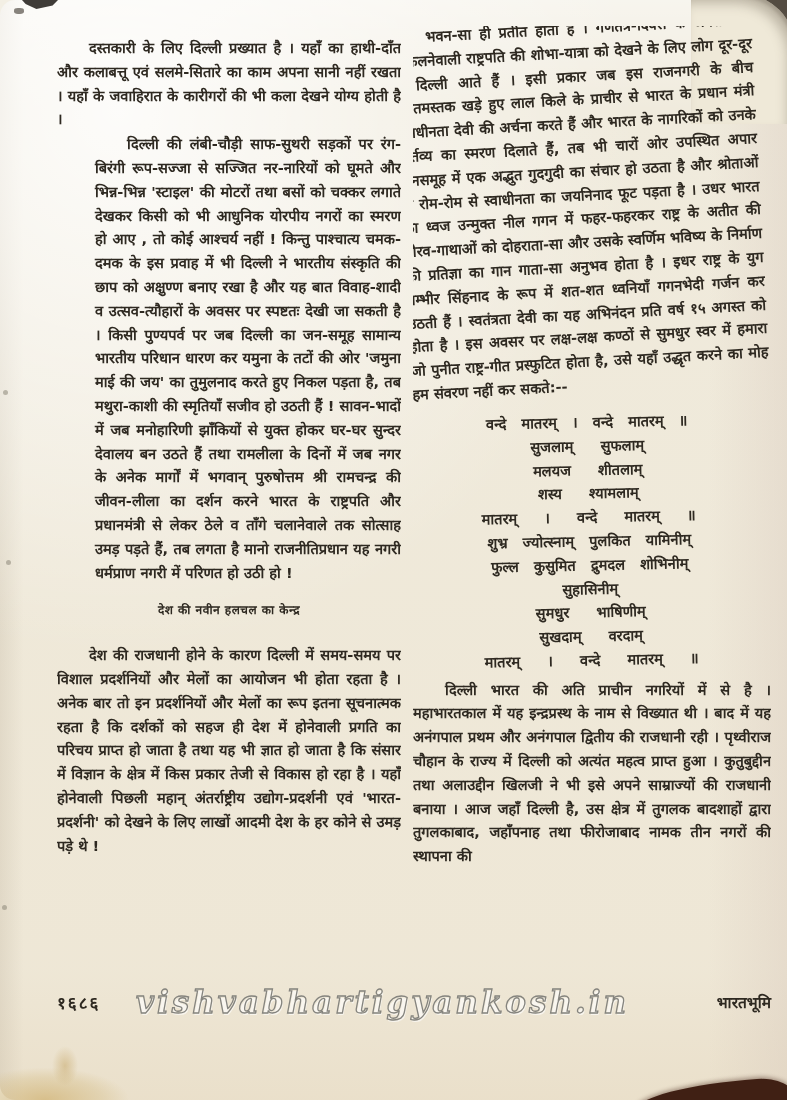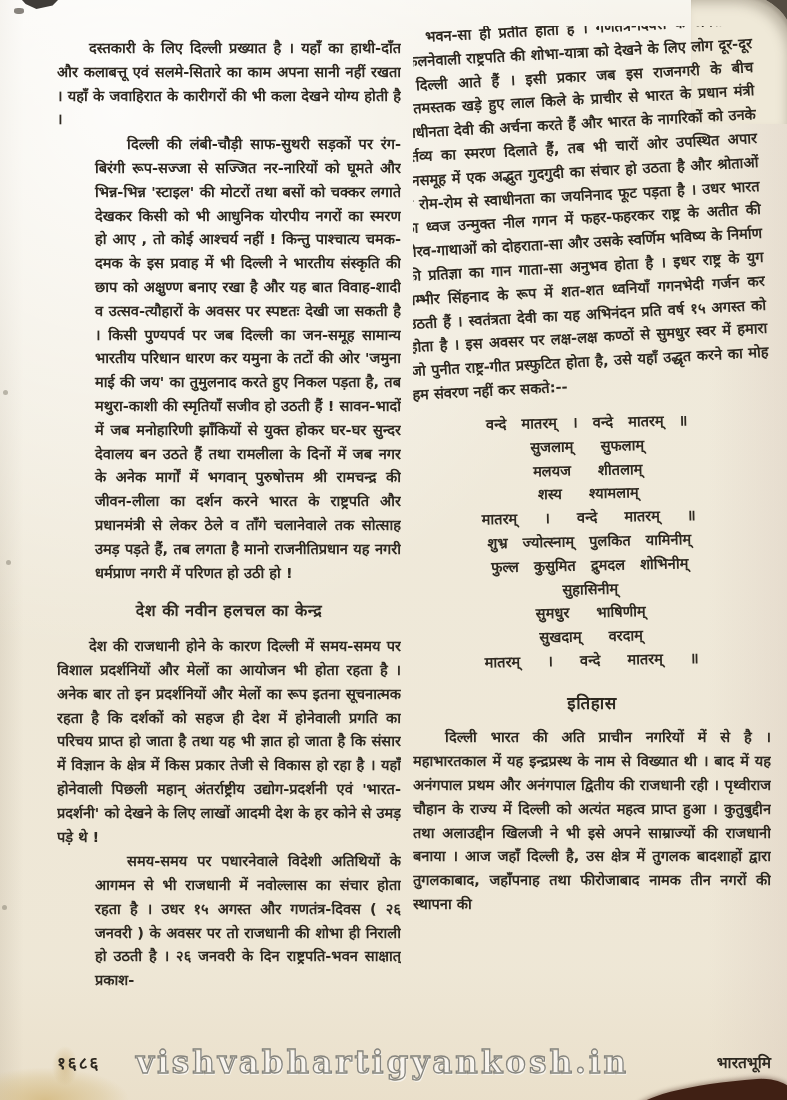--- a/index.html
+++ b/index.html
@@ -8,20 +8,21 @@
     font-family:"DejaVu Sans",sans-serif;
     background:#f3efe4;
   }
   .scan{
     position:absolute;inset:0;
     background:
       radial-gradient(120% 90% at 15% 10%, rgba(255,255,255,.85) 0%, rgba(255,255,255,0) 55%),
       linear-gradient(to right, rgba(190,178,158,.28) 0%, rgba(255,255,255,0) 3%, rgba(255,255,255,0) 90%, rgba(214,198,186,.35) 100%),
       linear-gradient(to bottom, rgba(255,255,255,.5) 0%, rgba(255,255,255,0) 10%, rgba(236,226,205,.45) 88%, rgba(230,216,190,.6) 100%),
       #f0ebdd;
+    border-radius: 15px;
   }
   
   .corner-dark{
     position:absolute;top:0;right:0;width:96px;height:118px;
     background:linear-gradient(205deg,#544c42 8%,#7c7466 38%,#a49b8d 62%,#c2b9a9 78%);
     clip-path:polygon(30% 0,100% 0,100% 92%);
   }
   .corner-curl{
     position:absolute;top:-6px;right:-8px;width:104px;height:130px;
     background:#efe9d8;
@@ -48,40 +49,40 @@
     position:absolute;
     color:#2e2921;
     font-size:14.6px;line-height:23.8px;font-weight:600;
     text-align:justify;
   }
   .col-left{left:57px;top:36px;width:344px;height:984px;overflow:hidden;}
   .col-right{left:413px;top:26px;width:358px;height:994px;overflow:hidden;}
   .para{margin:0;text-indent:2.2em;}
   .para + .para{margin-top:1px;margin-left:38px;}
   .heading{
-    margin:15px 0 11px;text-align:center;text-indent:0;
-    font-size:16px;font-weight:700;letter-spacing:.5px;
+    margin:15px 0 20px;text-align:center;text-indent:0;
+    font-size:12px;font-weight:700;letter-spacing:.5px;
   }
   .heading-hist{margin:16px 0 10px;font-size:17px;}
   .tilt-a{transform:rotate(-3.1deg);transform-origin:0 100%;}
   .tilt-b{transform:rotate(-1.2deg);transform-origin:0 100%;}
   .verse{margin:7px 0 2px;}
   .verse-line{text-align:center;text-indent:0;margin:0;word-spacing:10px;}
   .verse-line.wide{word-spacing:22px;}
 
   
   .footer{
-    position:absolute;left:57px;top:1038px;width:714px;height:48px;
+    position:absolute;left:57px;top:978px;width:714px;height:48px;
     display:flex;align-items:center;justify-content:space-between;
     color:#2e2921;
   }
   .page-number{font-size:17px;font-weight:700;letter-spacing:2px;}
   .watermark{
     font-family:"DejaVu Serif",serif;
-    font-weight:700;
+    font-style:italic;font-weight:700;
     font-size:31px;letter-spacing:3px;
     color:rgba(255,255,255,.15);
     -webkit-text-stroke:1.3px #85847e;
     text-shadow:1px 2px 0 rgba(255,255,255,.6);
     transform:translateX(-26px);
   }
   .book-title{font-size:15.5px;font-weight:700;text-align:right;}
 </style>
 </head>
 <body>
@@ -97,39 +98,37 @@
   <div class="wedge-br"></div>
   <div class="edge-speck" style="left:3px;top:390px;"></div>
   <div class="edge-speck" style="left:6px;top:560px;"></div>
   <div class="edge-speck" style="left:2px;top:905px;"></div>
 
   <div class="col col-left">
     <p class="para">दस्तकारी के लिए दिल्ली प्रख्यात है । यहाँ का हाथी-दाँत और कलाबत्तू एवं सलमे-सितारे का काम अपना सानी नहीं रखता । यहाँ के जवाहिरात के कारीगरों की भी कला देखने योग्य होती है ।</p>
     <p class="para">दिल्ली की लंबी-चौड़ी साफ-सुथरी सड़कों पर रंग-बिरंगी रूप-सज्जा से सज्जित नर-नारियों को घूमते और भिन्न-भिन्न 'स्टाइल' की मोटरों तथा बसों को चक्कर लगाते देखकर किसी को भी आधुनिक योरपीय नगरों का स्मरण हो आए , तो कोई आश्चर्य नहीं ! किन्तु पाश्चात्य चमक-दमक के इस प्रवाह में भी दिल्ली ने भारतीय संस्कृति की छाप को अक्षुण्ण बनाए रखा है और यह बात विवाह-शादी व उत्सव-त्यौहारों के अवसर पर स्पष्टतः देखी जा सकती है । किसी पुण्यपर्व पर जब दिल्ली का जन-समूह सामान्य भारतीय परिधान धारण कर यमुना के तटों की ओर 'जमुना माई की जय' का तुमुलनाद करते हुए निकल पड़ता है, तब मथुरा-काशी की स्मृतियाँ सजीव हो उठती हैं ! सावन-भादों में जब मनोहारिणी झाँकियों से युक्त होकर घर-घर सुन्दर देवालय बन उठते हैं तथा रामलीला के दिनों में जब नगर के अनेक मार्गों में भगवान् पुरुषोत्तम श्री रामचन्द्र की जीवन-लीला का दर्शन करने भारत के राष्ट्रपति और प्रधानमंत्री से लेकर ठेले व ताँगे चलानेवाले तक सोत्साह उमड़ पड़ते हैं, तब लगता है मानो राजनीतिप्रधान यह नगरी धर्मप्राण नगरी में परिणत हो उठी हो !</p>
     <h3 class="heading">देश की नवीन हलचल का केन्द्र</h3>
     <p class="para">देश की राजधानी होने के कारण दिल्ली में समय-समय पर विशाल प्रदर्शनियों और मेलों का आयोजन भी होता रहता है । अनेक बार तो इन प्रदर्शनियों और मेलों का रूप इतना सूचनात्मक रहता है कि दर्शकों को सहज ही देश में होनेवाली प्रगति का परिचय प्राप्त हो जाता है तथा यह भी ज्ञात हो जाता है कि संसार में विज्ञान के क्षेत्र में किस प्रकार तेजी से विकास हो रहा है । यहाँ होनेवाली पिछली महान् अंतर्राष्ट्रीय उद्योग-प्रदर्शनी एवं 'भारत-प्रदर्शनी' को देखने के लिए लाखों आदमी देश के हर कोने से उमड़ पड़े थे !</p>
-    <p class="para">समय-समय पर पधारनेवाले विदेशी अतिथियों के आगमन से भी राजधानी में नवोल्लास का संचार होता रहता है । उधर १५ अगस्त और गणतंत्र-दिवस ( २६ जनवरी ) के अवसर पर तो राजधानी की शोभा ही निराली हो उठती है । २६ जनवरी के दिन राष्ट्रपति-भवन साक्षात् प्रकाश-</p>
   </div>
 
   <div class="col col-right">
     <p class="para tilt-a">भवन-सा ही प्रतीत होता है । गणतंत्र-दिवस के अवसर पर निकलनेवाली राष्ट्रपति की शोभा-यात्रा को देखने के लिए लोग दूर-दूर से दिल्ली आते हैं । इसी प्रकार जब इस राजनगरी के बीच उन्नतमस्तक खड़े हुए लाल किले के प्राचीर से भारत के प्रधान मंत्री स्वाधीनता देवी की अर्चना करते हैं और भारत के नागरिकों को उनके कर्तव्य का स्मरण दिलाते हैं, तब भी चारों ओर उपस्थित अपार जनसमूह में एक अद्भुत गुदगुदी का संचार हो उठता है और श्रोताओं के रोम-रोम से स्वाधीनता का जयनिनाद फूट पड़ता है । उधर भारत का ध्वज उन्मुक्त नील गगन में फहर-फहरकर राष्ट्र के अतीत की गौरव-गाथाओं को दोहराता-सा और उसके स्वर्णिम भविष्य के निर्माण की प्रतिज्ञा का गान गाता-सा अनुभव होता है । इधर राष्ट्र के युग गम्भीर सिंहनाद के रूप में शत-शत ध्वनियाँ गगनभेदी गर्जन कर उठती हैं । स्वतंत्रता देवी का यह अभिनंदन प्रति वर्ष १५ अगस्त को होता है । इस अवसर पर लक्ष-लक्ष कण्ठों से सुमधुर स्वर में हमारा जो पुनीत राष्ट्र-गीत प्रस्फुटित होता है, उसे यहाँ उद्धृत करने का मोह हम संवरण नहीं कर सकते:--</p>
     <div class="verse tilt-b">
       <p class="verse-line">वन्दे मातरम् । वन्दे मातरम् ॥</p>
       <p class="verse-line wide">सुजलाम् सुफलाम्</p>
       <p class="verse-line wide">मलयज शीतलाम्</p>
       <p class="verse-line wide">शस्य श्यामलाम्</p>
       <p class="verse-line wide">मातरम् । वन्दे मातरम् ॥</p>
       <p class="verse-line">शुभ्र ज्योत्स्नाम् पुलकित यामिनीम्</p>
       <p class="verse-line">फुल्ल कुसुमित द्रुमदल शोभिनीम्</p>
       <p class="verse-line">सुहासिनीम्</p>
       <p class="verse-line wide">सुमधुर भाषिणीम्</p>
       <p class="verse-line wide">सुखदाम् वरदाम्</p>
       <p class="verse-line wide">मातरम् । वन्दे मातरम् ॥</p>
     </div>
-    <h3 class="heading heading-hist">इतिहास</h3>
     <p class="para">दिल्ली भारत की अति प्राचीन नगरियों में से है । महाभारतकाल में यह इन्द्रप्रस्थ के नाम से विख्यात थी । बाद में यह अनंगपाल प्रथम और अनंगपाल द्वितीय की राजधानी रही । पृथ्वीराज चौहान के राज्य में दिल्ली को अत्यंत महत्व प्राप्त हुआ । कुतुबुद्दीन तथा अलाउद्दीन खिलजी ने भी इसे अपने साम्राज्यों की राजधानी बनाया । आज जहाँ दिल्ली है, उस क्षेत्र में तुगलक बादशाहों द्वारा तुगलकाबाद, जहाँपनाह तथा फीरोजाबाद नामक तीन नगरों की स्थापना की</p>
   </div>
 
   <div class="footer">
     <span class="page-number">१६८६</span>
     <span class="watermark">vishvabhartigyankosh.in</span>
     <span class="book-title">भारतभूमि</span>
   </div>
 
 </div>

